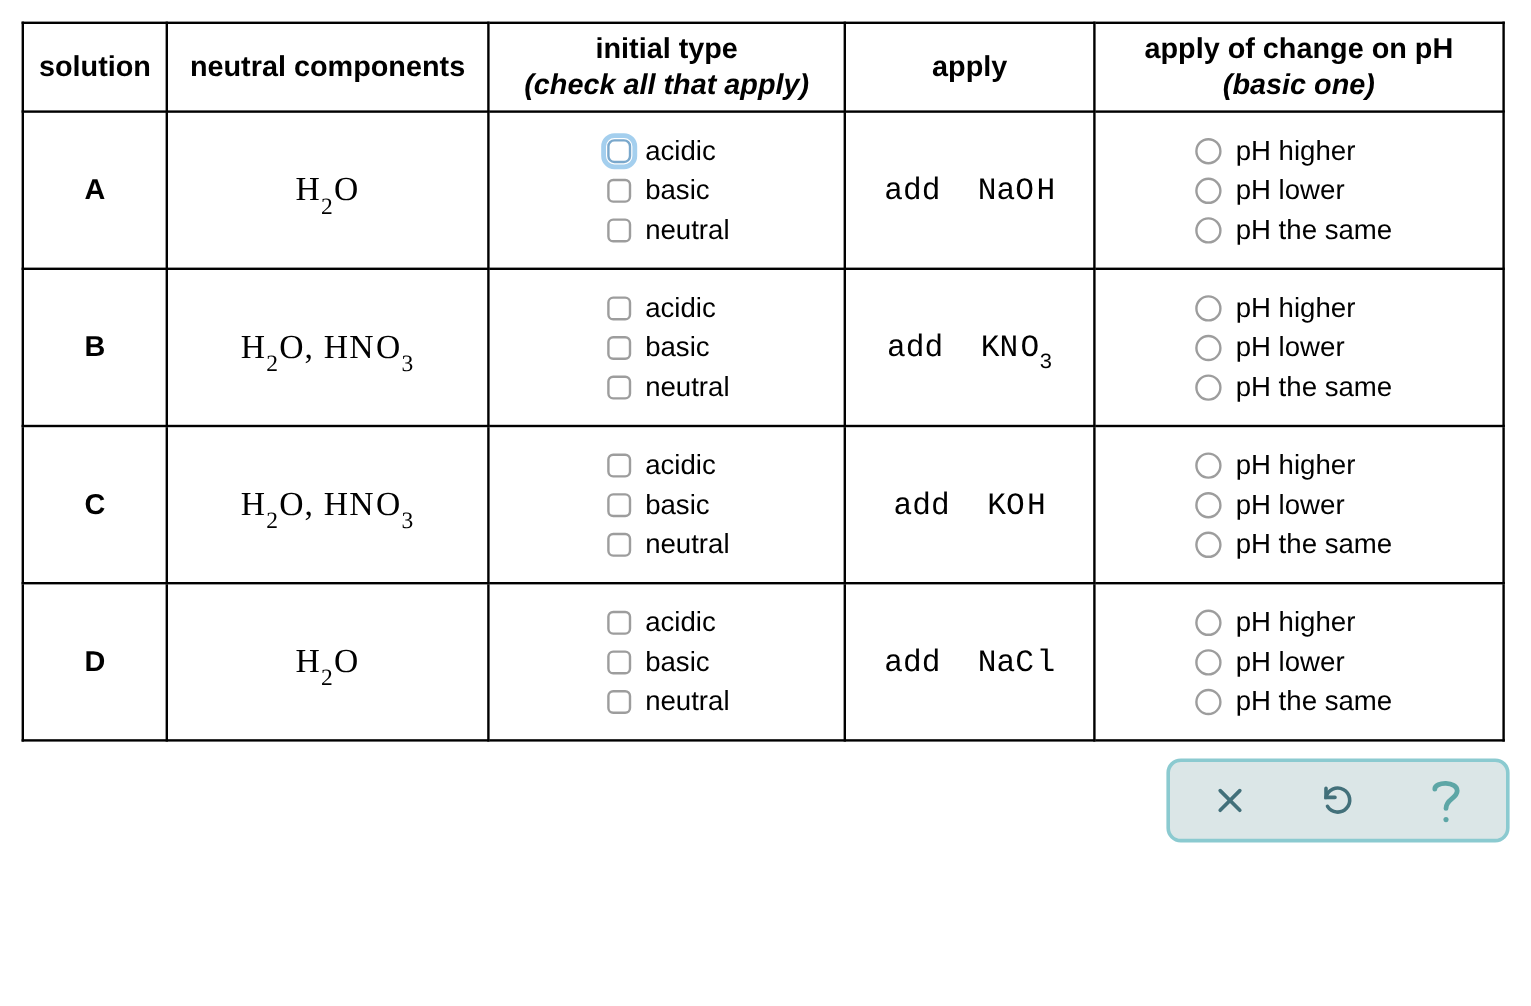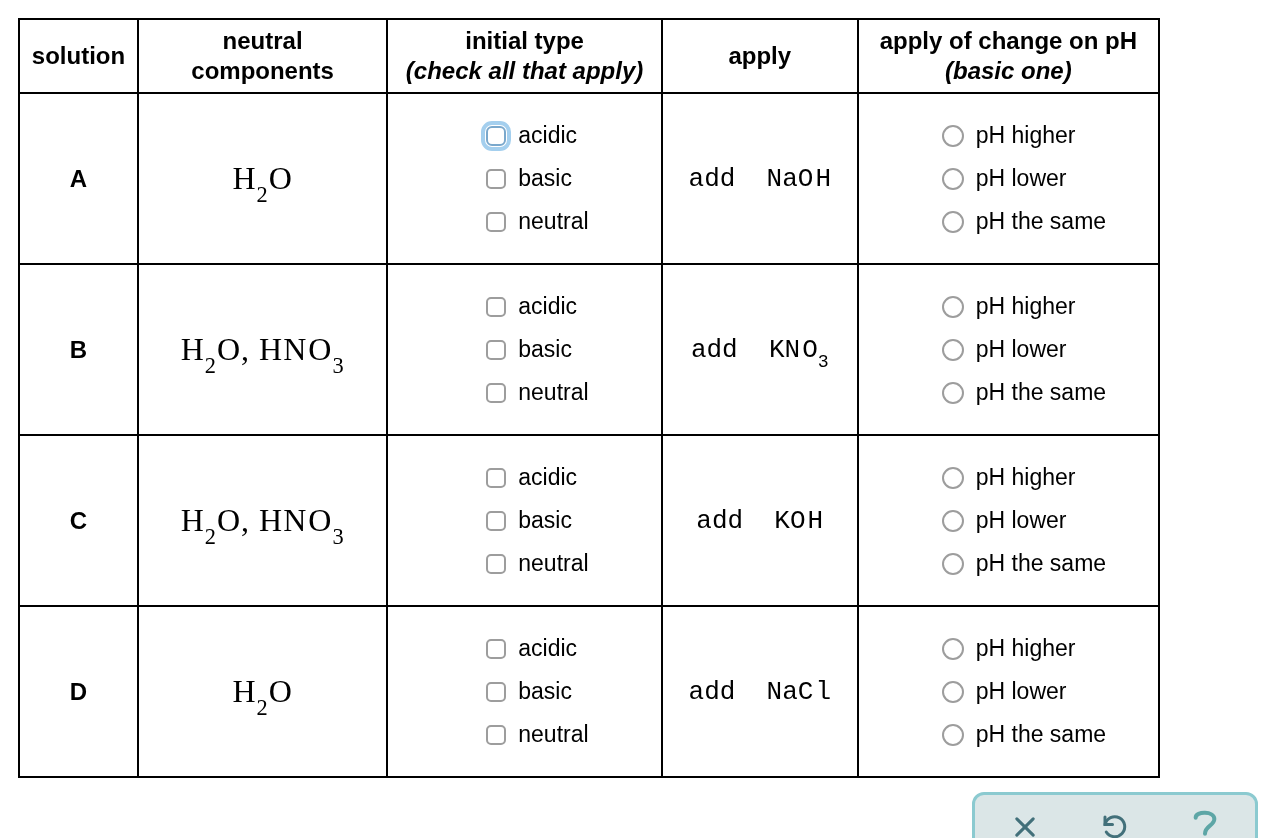--- a/index.html
+++ b/index.html
@@ -5,21 +5,21 @@
   body {
     margin: 0;
     padding: 18px;
     background: #ffffff;
     font-family: Verdana, Geneva, sans-serif;
     font-size: 22px;
     color: #000;
   }
   table {
     border-collapse: collapse;
-    width: 1142px;
+    width: 1236px;
   }
   th, td {
     border: 2px solid #000;
     padding: 6px 10px;
     vertical-align: middle;
   }
   th {
     font-weight: bold;
     text-align: center;
     font-size: 24px;
@@ -32,21 +32,21 @@
   }
   td.solution-letter {
     text-align: center;
     font-weight: bold;
     font-size: 24px;
     width: 100px;
   }
   td.formula {
     text-align: center;
     font-family: "Times New Roman", Times, serif;
-    font-size: 32px;
+    font-size: 28px;
     width: 280px;
     letter-spacing: 1px;
     white-space: nowrap;
   }
   td.change {
     text-align: center;
     font-family: Liberation Mono, monospace;
     font-size: 26px;
     width: 200px;
     white-space: nowrap;
@@ -61,21 +61,21 @@
   td.effect {
     text-align: left;
     width: 340px;
     padding-left: 43px;
   }
   .opt-row {
     display: flex;
     align-items: center;
     gap: 12px;
     line-height: 1.0;
-    margin: 20px 0;
+    margin: 10px 0;
   }
   .initial-type .opt-row { justify-content: flex-start; padding-left: 90px; }
   .effect       .opt-row { justify-content: flex-start; padding-left: 40px; }
   .cb {
     width: 20px; height: 20px;
     border: 2px solid #9d9d9d;
     border-radius: 5px;
     background: #fff;
     box-sizing: border-box;
     flex: 0 0 auto;

